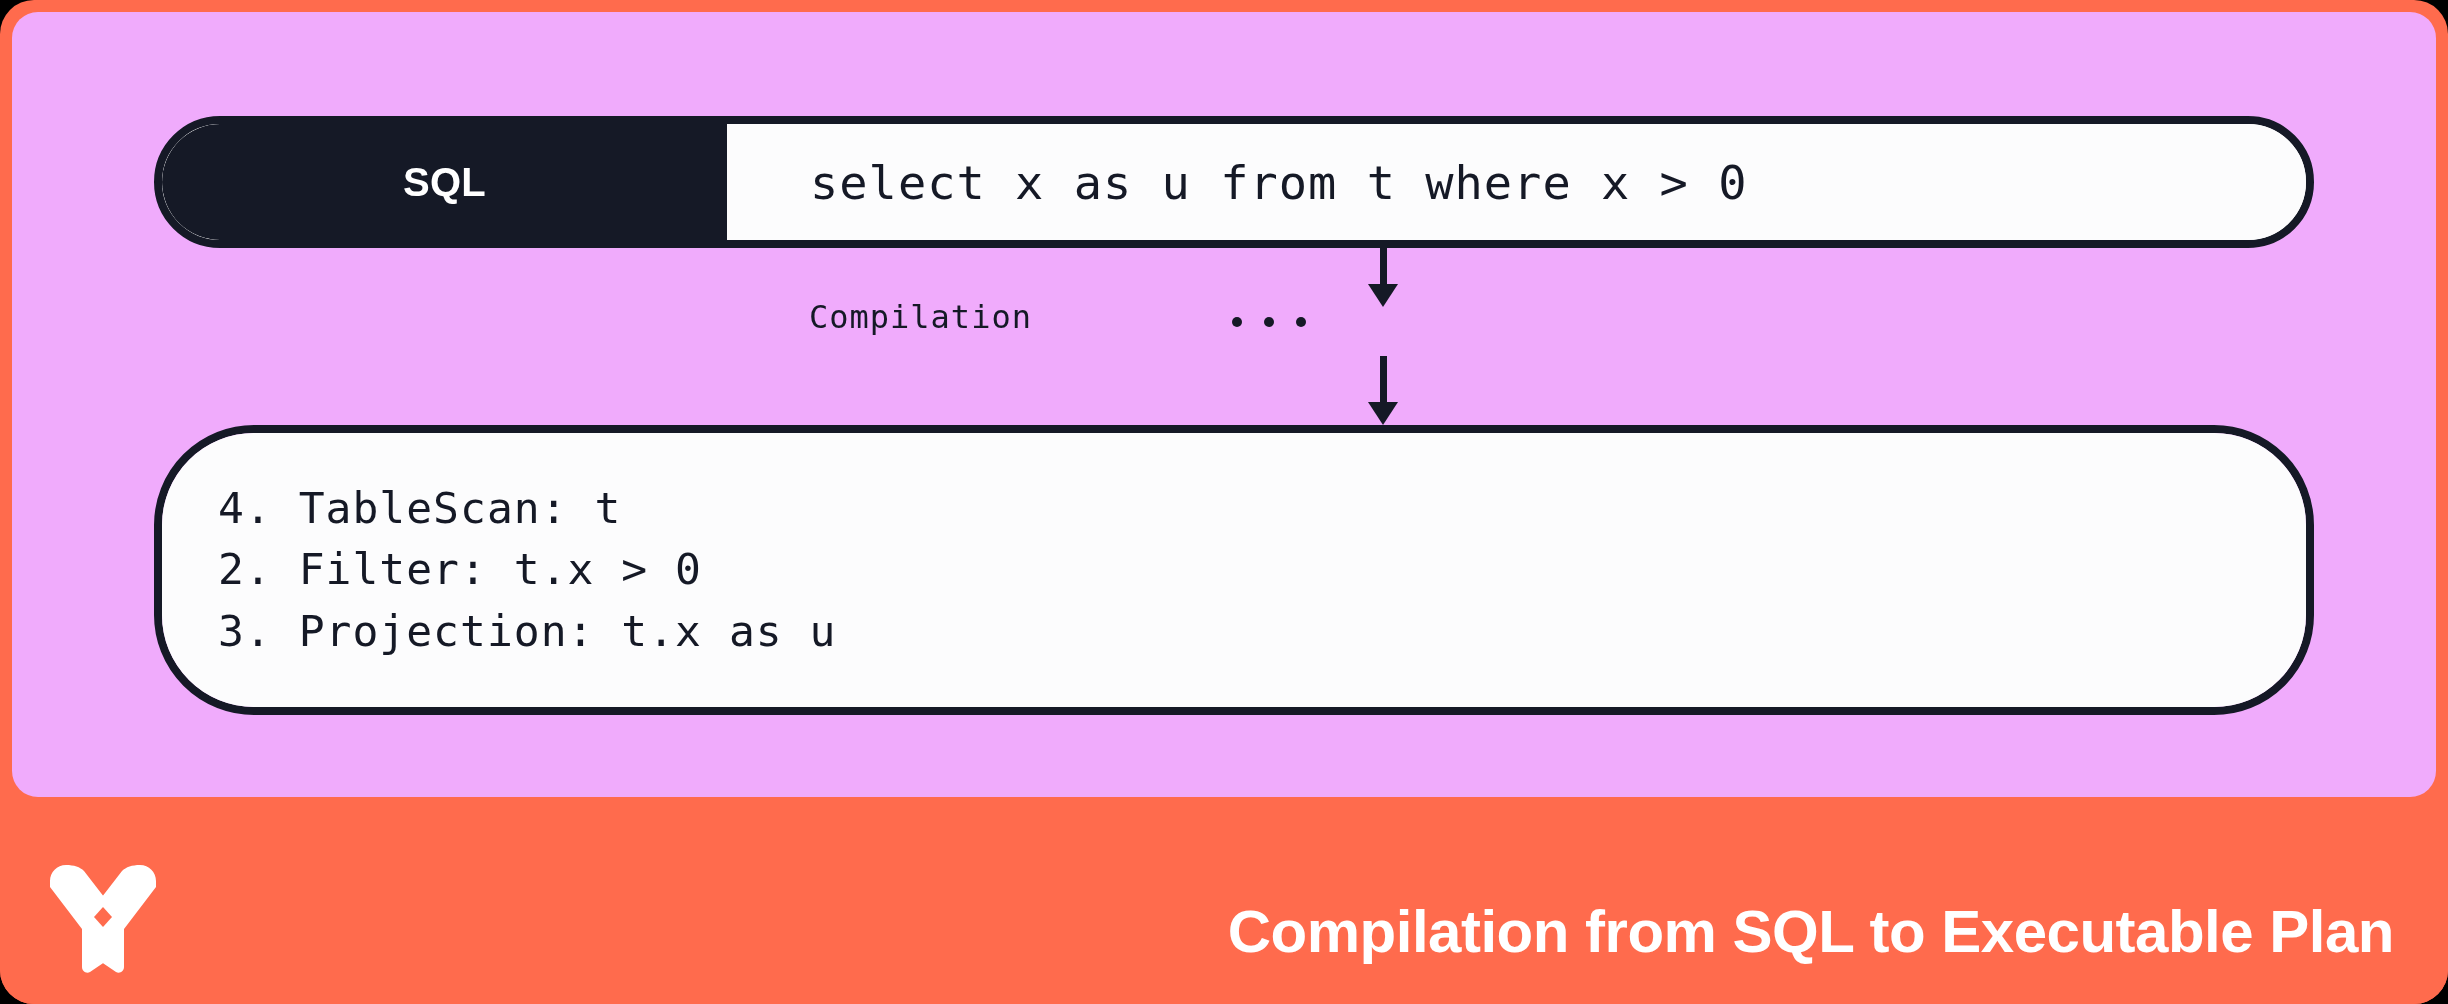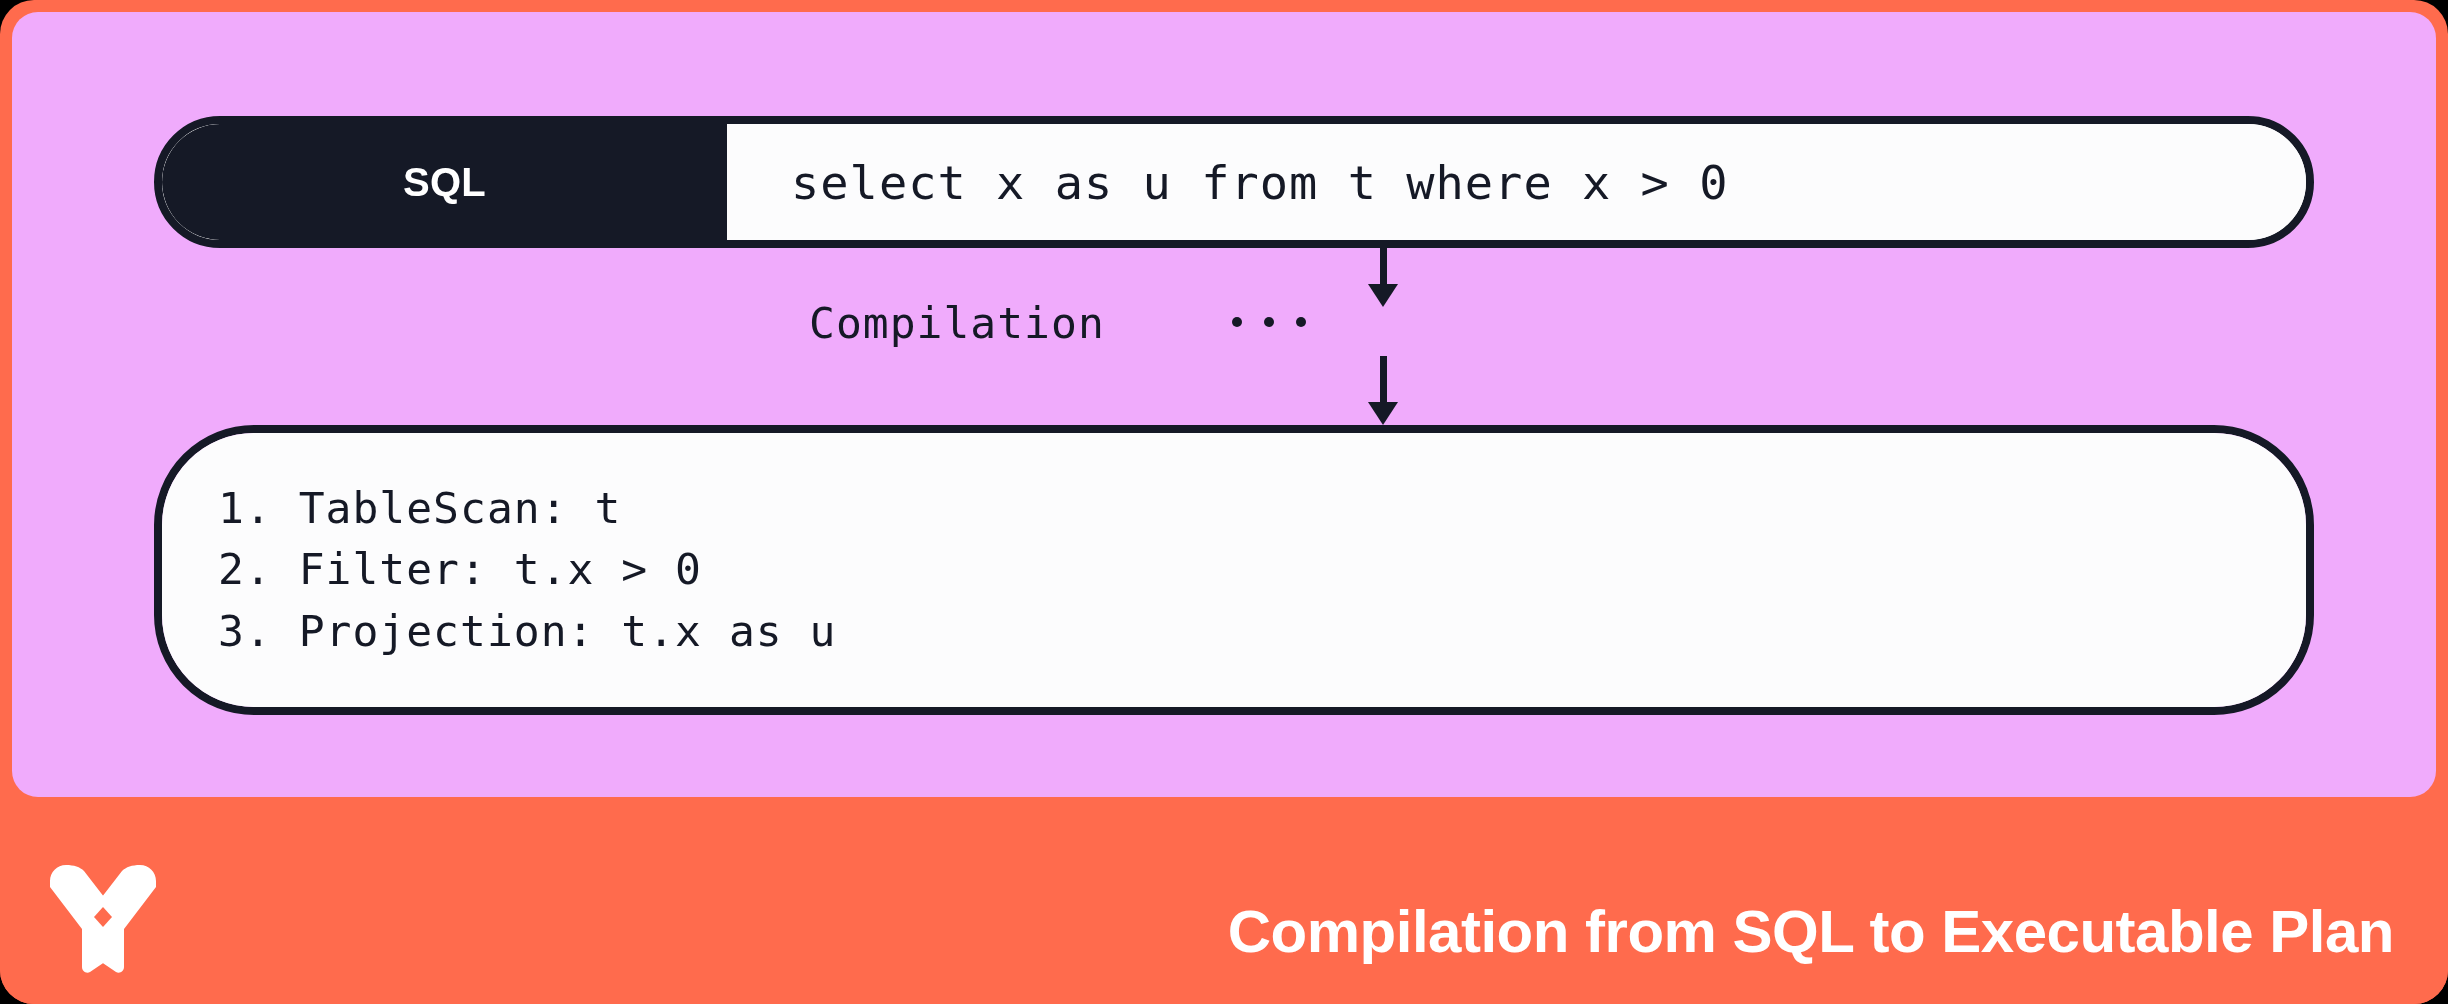--- a/index.html
+++ b/index.html
@@ -72,21 +72,21 @@
     width: 2160px;
     height: 132px;
     border-radius: 66px;
   }
   #row-sql .row-label {
     width: 565px;
     font-size: 40px;
     border-radius: 58px 0 0 58px;
   }
   #row-sql .row-content {
-    padding-left: 64px;
+    padding-left: 83px;
     font-size: 47px;
     line-height: 1;
     letter-spacing: 1px;
   }
 
   
   #row-plan {
     left: 142px;
     top: 413px;
     width: 2160px;
@@ -113,21 +113,21 @@
     top: 236px;
     width: 2160px;
     height: 177px;
   }
 
   #compile-label {
     position: absolute;
     left: 655px;
     top: 50px;
     font-family: "DejaVu Sans Mono", "Liberation Mono", monospace;
-    font-size: 43px;
+    font-size: 32px;
     color: #151926;
     letter-spacing: 1px;
     white-space: nowrap;
   }
 
   #compile-dots {
     position: absolute;
     left: 1078px;
     top: 50px;
     display: flex;
@@ -238,21 +238,21 @@
 
       <div class="arrow" id="arrow-bottom">
         <div class="shaft"></div>
         <div class="head"></div>
       </div>
 
     </div>
 
     <div class="row" id="row-plan">
       <div class="row-content">
-        <div class="plan-line">1. TableScan: t</div>
+        <div class="plan-line">4. TableScan: t</div>
         <div class="plan-line">2. Filter: t.x &gt; 0</div>
         <div class="plan-line">3. Projection: t.x as u</div>
       </div>
     </div>
 
   </div>
 
   <div id="footer">
 
     <svg id="logo" viewBox="0 0 110 118">

